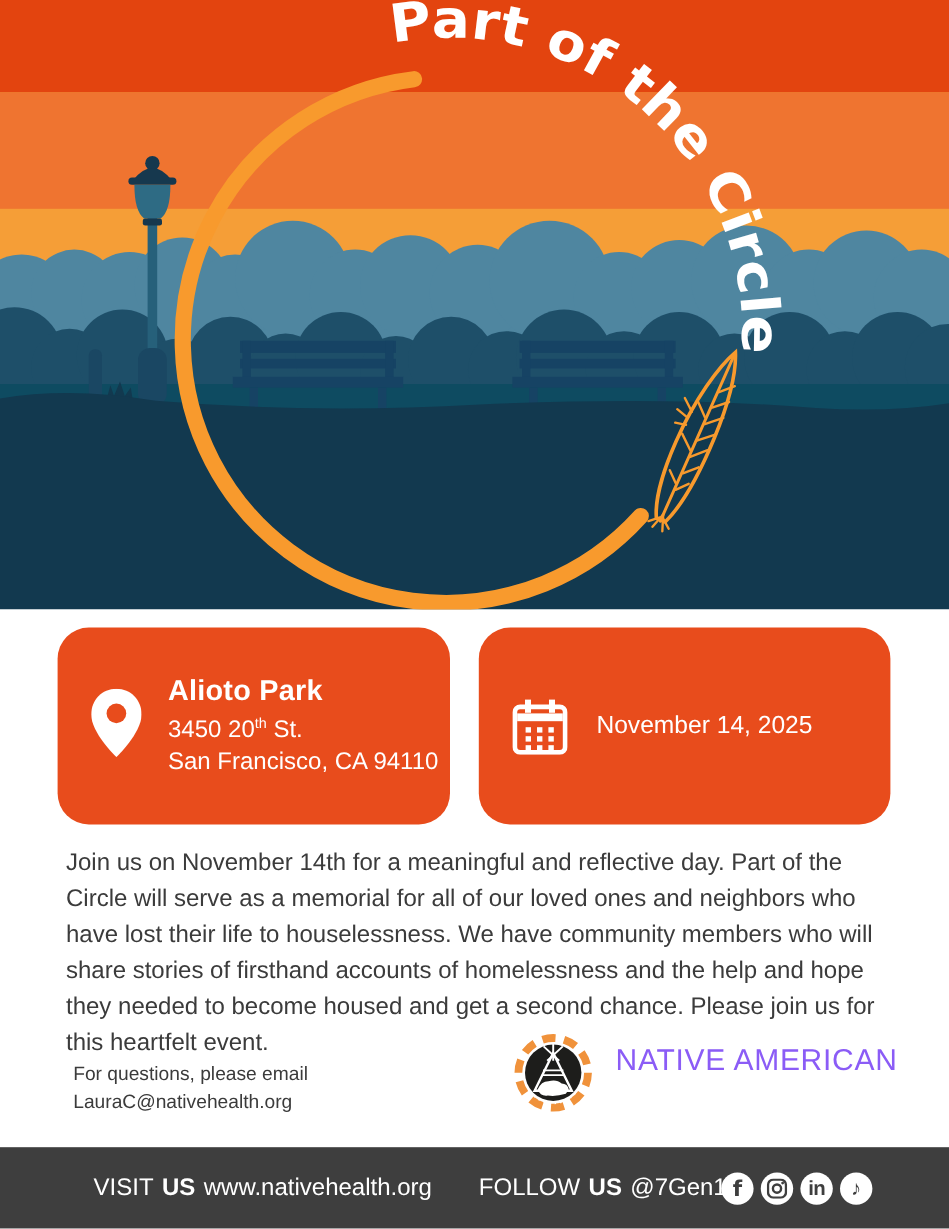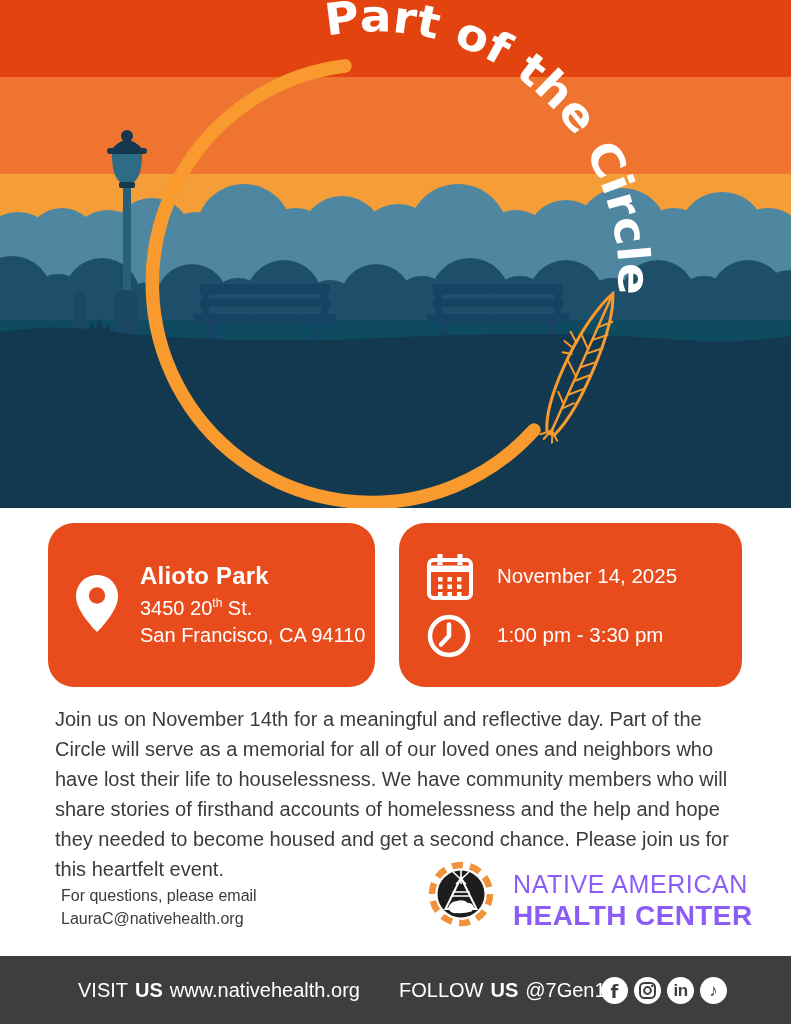--- a/index.html
+++ b/index.html
@@ -180,29 +180,20 @@
             <rect x="11" y="39" width="4.5" height="4.5"></rect>
               <rect x="20.5" y="39" width="4.5" height="4.5"></rect>
               <rect x="30" y="39" width="4.5" height="4.5"></rect>
           </g>
         </svg>
       </div>
       <div class="dt-text">
         <div>November 14, 2025</div>
       </div>
     </div>
-    <div class="dt-row">
-      <div class="dt-icon">
-        <svg width="44" height="44" viewBox="0 0 44 44">
-          <circle cx="22" cy="22" r="19" fill="none" stroke="#fff" stroke-width="4.5"></circle>
-          <path d="M22 22 L22 10.5 M22 22 L14 30.5" stroke="#fff" stroke-width="4.5" fill="none" stroke-linecap="round"></path>
-        </svg>
-      </div>
-      <div class="dt-text">1:00 pm - 3:30 pm</div>
-    </div>
   </div>
 
   <div class="paragraph">Join us on November 14th for a meaningful and reflective day. Part of the Circle will serve as a memorial for all of our loved ones and neighbors who have lost their life to houselessness. We have community members who will share stories of firsthand accounts of homelessness and the help and hope they needed to become housed and get a second chance. Please join us for this heartfelt event.</div>
 
   <div class="contact">
     <div>For questions, please email</div>
     <div>LauraC@nativehealth.org</div>
   </div>
 
   <div class="logo-mark">
@@ -214,21 +205,20 @@
         <path d="M33 16.5 L17.5 48 L48.5 48 Z" stroke-width="2"></path>
         <path d="M24.5 31 L41.5 31 M23.5 35 L42.5 35" stroke-width="1.5"></path>
       </g>
       <path d="M20 47 q3 -7 9 -7 q7 -2 11 2 q5 0 6 5 l-2.5 3.5 q-8 2.5 -15 1.5 q-6 1 -8.5 -5 z" fill="#ffffff"></path>
       <path d="M14 49 A 24 24 0 0 0 52 49" fill="none" stroke="#fff" stroke-width="1.6" stroke-dasharray="1.2 3.4"></path>
     </svg>
   </div>
 
   <div class="brand-text">
     <div class="brand-l1">NATIVE AMERICAN</div>
-    <div class="brand-l2">HEALTH CENTER</div>
   </div>
 
   <div class="footer">
     <div class="visit">
       <span>VISIT</span>
       <strong>US</strong>
       <span>www.nativehealth.org</span>
     </div>
     <div class="follow">
       <span>FOLLOW</span>

